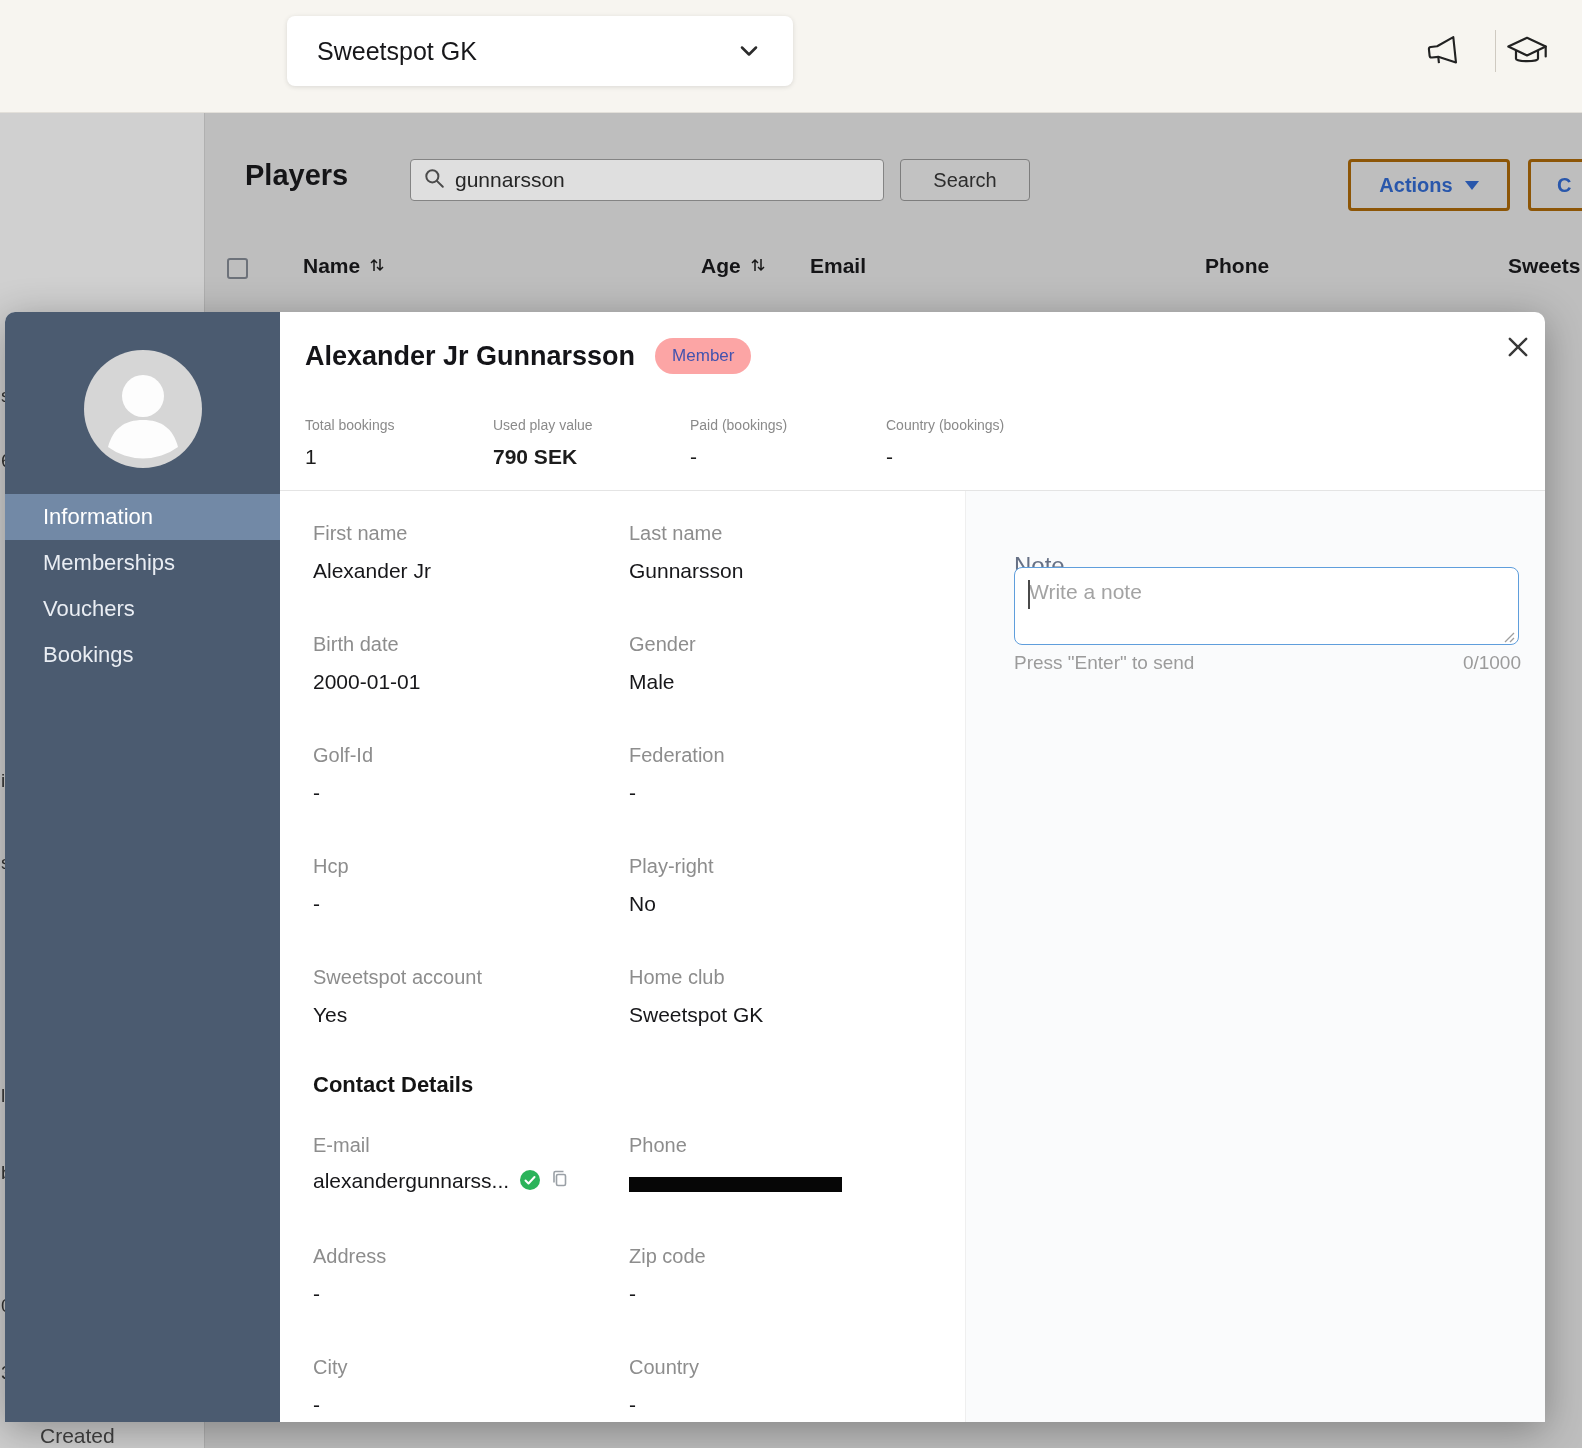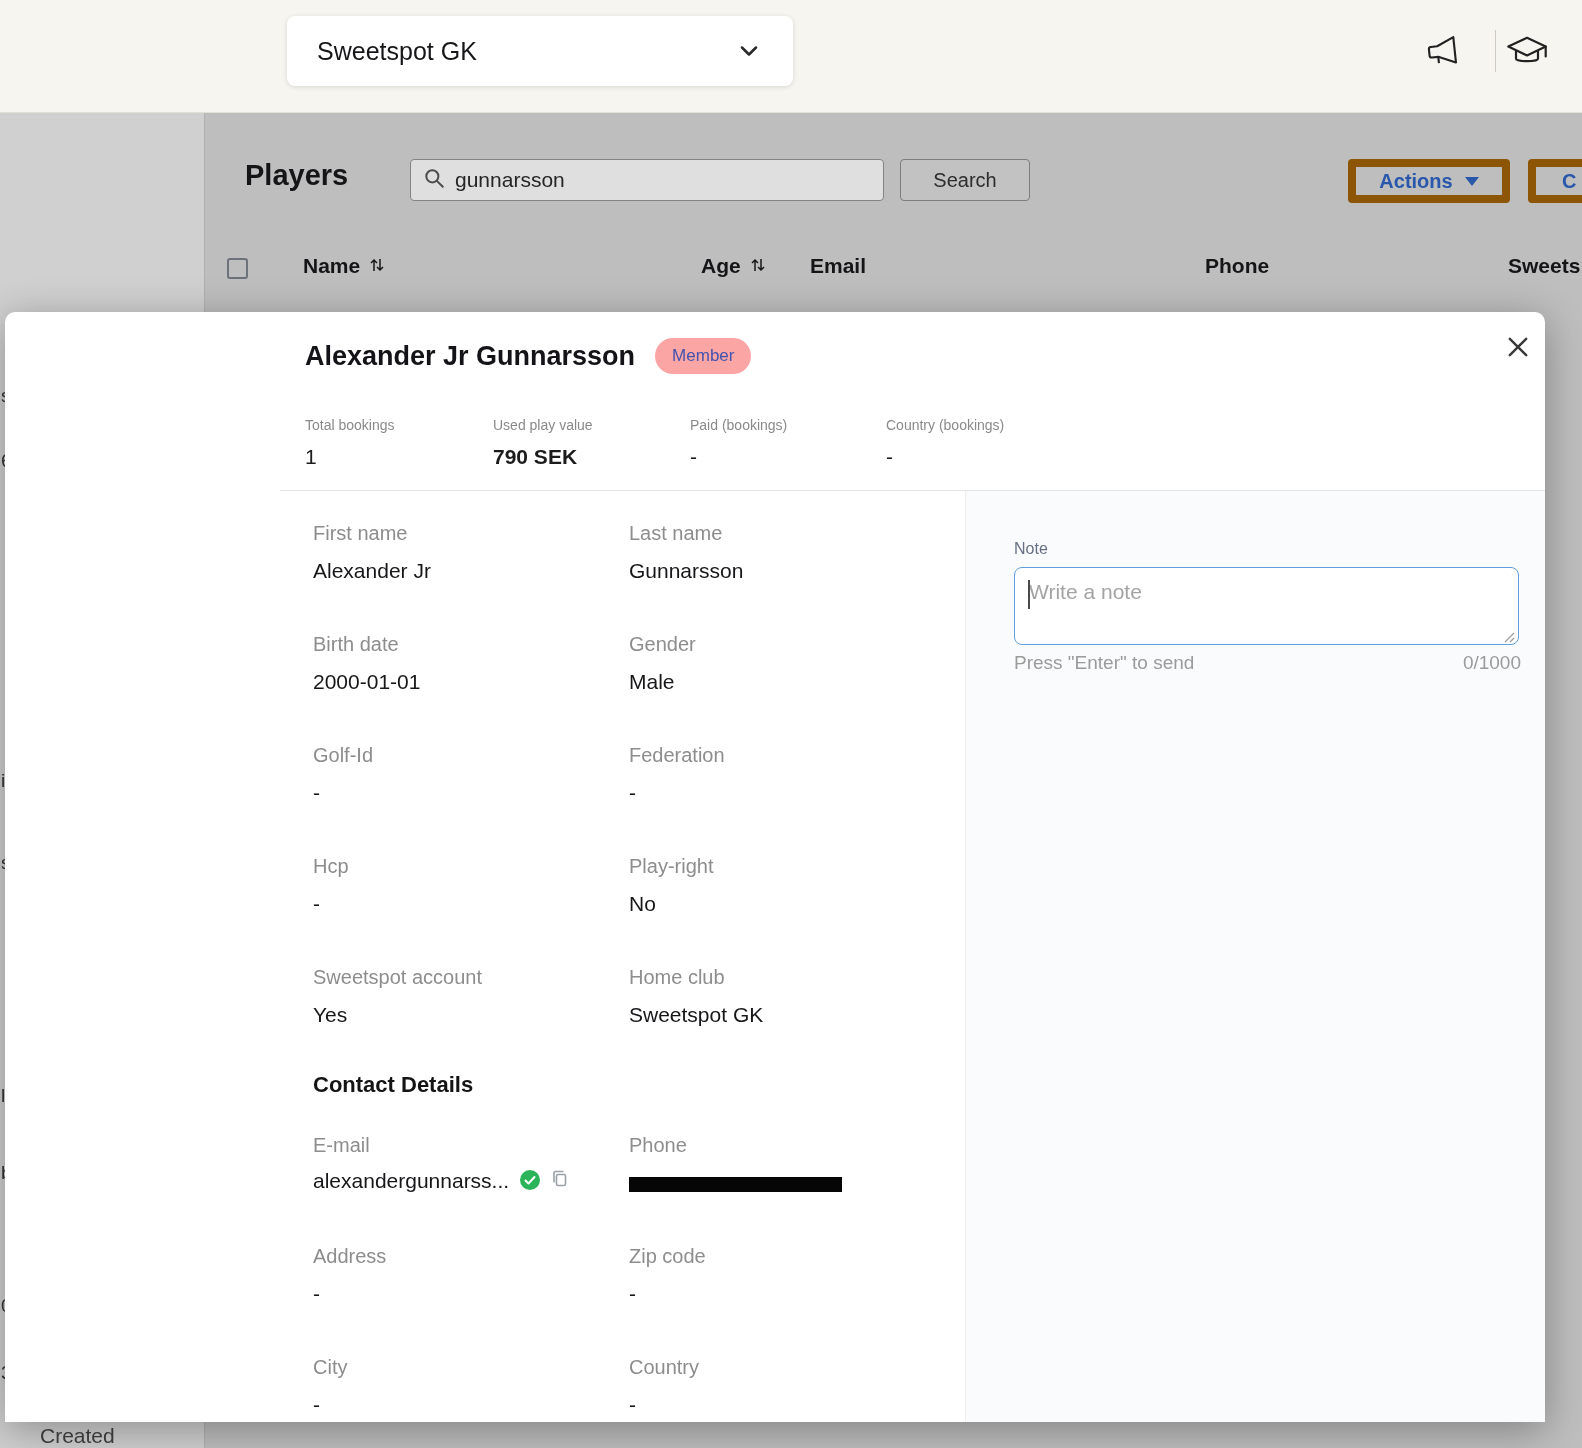--- a/index.html
+++ b/index.html
@@ -28,21 +28,21 @@
     background:#eeeeee; border-right:1px solid #c9c9c9; }
   .page-title { position:absolute; left:245px; top:46px; font-size:29px; font-weight:bold; color:#17171a; }
   .search-box { position:absolute; left:410px; top:46px; width:474px; height:42px;
     background:#fff; border:1px solid #979797; border-radius:4px;
     display:flex; align-items:center; padding:0 12px; gap:10px; }
   .search-box input { border:none; outline:none; background:transparent; flex:1;
     font-size:21px; color:#2b2b2b; font-family:"Liberation Sans", sans-serif; }
   .btn-gray { position:absolute; left:900px; top:46px; width:130px; height:42px;
     background:#dedede; border:1px solid #8f8f8f; border-radius:4px;
     font-size:20px; color:#333; display:flex; align-items:center; justify-content:center; cursor:pointer; }
-  .btn-blue { position:absolute; top:46px; height:44px; border:8px solid #a16207;
+  .btn-blue { position:absolute; top:46px; height:52px; border:3px solid #a16207;
     border-radius:4px; color:#2e63c4; font-size:20px; font-weight:bold;
     display:flex; align-items:center; cursor:pointer; background:transparent; }
   .btn-actions { left:1348px; width:162px; justify-content:center; gap:12px; }
   .caret-down { width:0; height:0; border-left:7px solid transparent; border-right:7px solid transparent;
     border-top:9px solid #2e63c4; }
   .btn-create { left:1528px; width:140px; padding-left:26px; }
 
   .thead-check { position:absolute; left:227px; top:145px; width:21px; height:21px;
     border:2px solid #7c828c; border-radius:3px; cursor:pointer; }
   .th { position:absolute; top:141px; font-size:21px; font-weight:bold; color:#17171a;
@@ -83,21 +83,21 @@
   .field .f-label { font-size:20px; color:#8d8d8d; }
   .field .f-value { font-size:21px; color:#17171a; margin-top:14px; }
   .contact-heading { position:absolute; left:308px; top:760px; font-size:22px; font-weight:bold; color:#141414; }
   .email-row { display:flex; align-items:flex-start; gap:10px; margin-top:12px; }
   .email-text { font-size:21px; color:#17171a; }
   .redact-bar { width:213px; height:15px; background:#060606; margin-top:20px; }
 
   
   .note-panel { position:absolute; left:960px; top:179px; width:580px; height:931px;
     background:#fafbfc; border-left:1px solid #efefef; }
-  .note-label { position:absolute; left:48px; top:49px; font-size:16px; color:#667085; }
+  .note-label { position:absolute; left:48px; top:61px; font-size:24px; color:#667085; }
   .note-area { position:absolute; left:48px; top:76px; width:505px; height:78px;
     border:1px solid #5f9edc; border-radius:8px; background:#fff; resize:none; outline:none;
     padding:12px 14px; font-size:21px; color:#333; font-family:"Liberation Sans", sans-serif; }
   .note-area::placeholder { color:#a3a3a3; }
   .note-caret { position:absolute; left:62px; top:89px; width:2px; height:29px; background:#4a4a4a; }
   .note-resize { position:absolute; left:537px; top:138px; }
   .note-hint-row { position:absolute; left:48px; top:161px; width:507px;
     display:flex; justify-content:space-between; font-size:19px; color:#9b9b9b; }
 </style>
 </head>
@@ -191,20 +191,41 @@
   <span class="edge-frag" style="top:972px;">l</span>
   <span class="edge-frag" style="top:1049px;">b</span>
   <span class="edge-frag" style="top:1182px;">0</span>
   <span class="edge-frag" style="top:1249px;">3</span>
 </div>
 
 <div class="overlay"></div>
 
 <div class="modal">
 
+  <div class="m-sidebar">
+    <span class="avatar">
+      <svg width="118" height="118" viewBox="0 0 118 118">
+        <circle cx="59" cy="59" r="59" fill="#d6d6d6"></circle>
+        <circle cx="59" cy="46" r="21" fill="#fdfdfd"></circle>
+        <path d="M24 97c5-19 17-27 35-27s30 8 35 27a59 59 0 0 1-70 0z" fill="#fdfdfd"></path>
+      </svg>
+    </span>
+    <div class="m-nav-item active" style="top:182px;">
+      <span>Information</span>
+    </div>
+    <div class="m-nav-item" style="top:228px;">
+      <span>Memberships</span>
+    </div>
+    <div class="m-nav-item" style="top:274px;">
+      <span>Vouchers</span>
+    </div>
+    <div class="m-nav-item" style="top:320px;">
+      <span>Bookings</span>
+    </div>
+  </div>
 
   <div class="m-title-row">
     <span class="m-title">Alexander Jr Gunnarsson</span>
     <span class="m-badge">Member</span>
   </div>
   <div class="m-close">
     <span>
       <svg width="28" height="28" viewBox="0 0 24 24">
           <path d="M5 5l14 14M19 5L5 19" stroke="#3a3a3a" stroke-width="2.1" stroke-linecap="round"></path>
         </svg>

